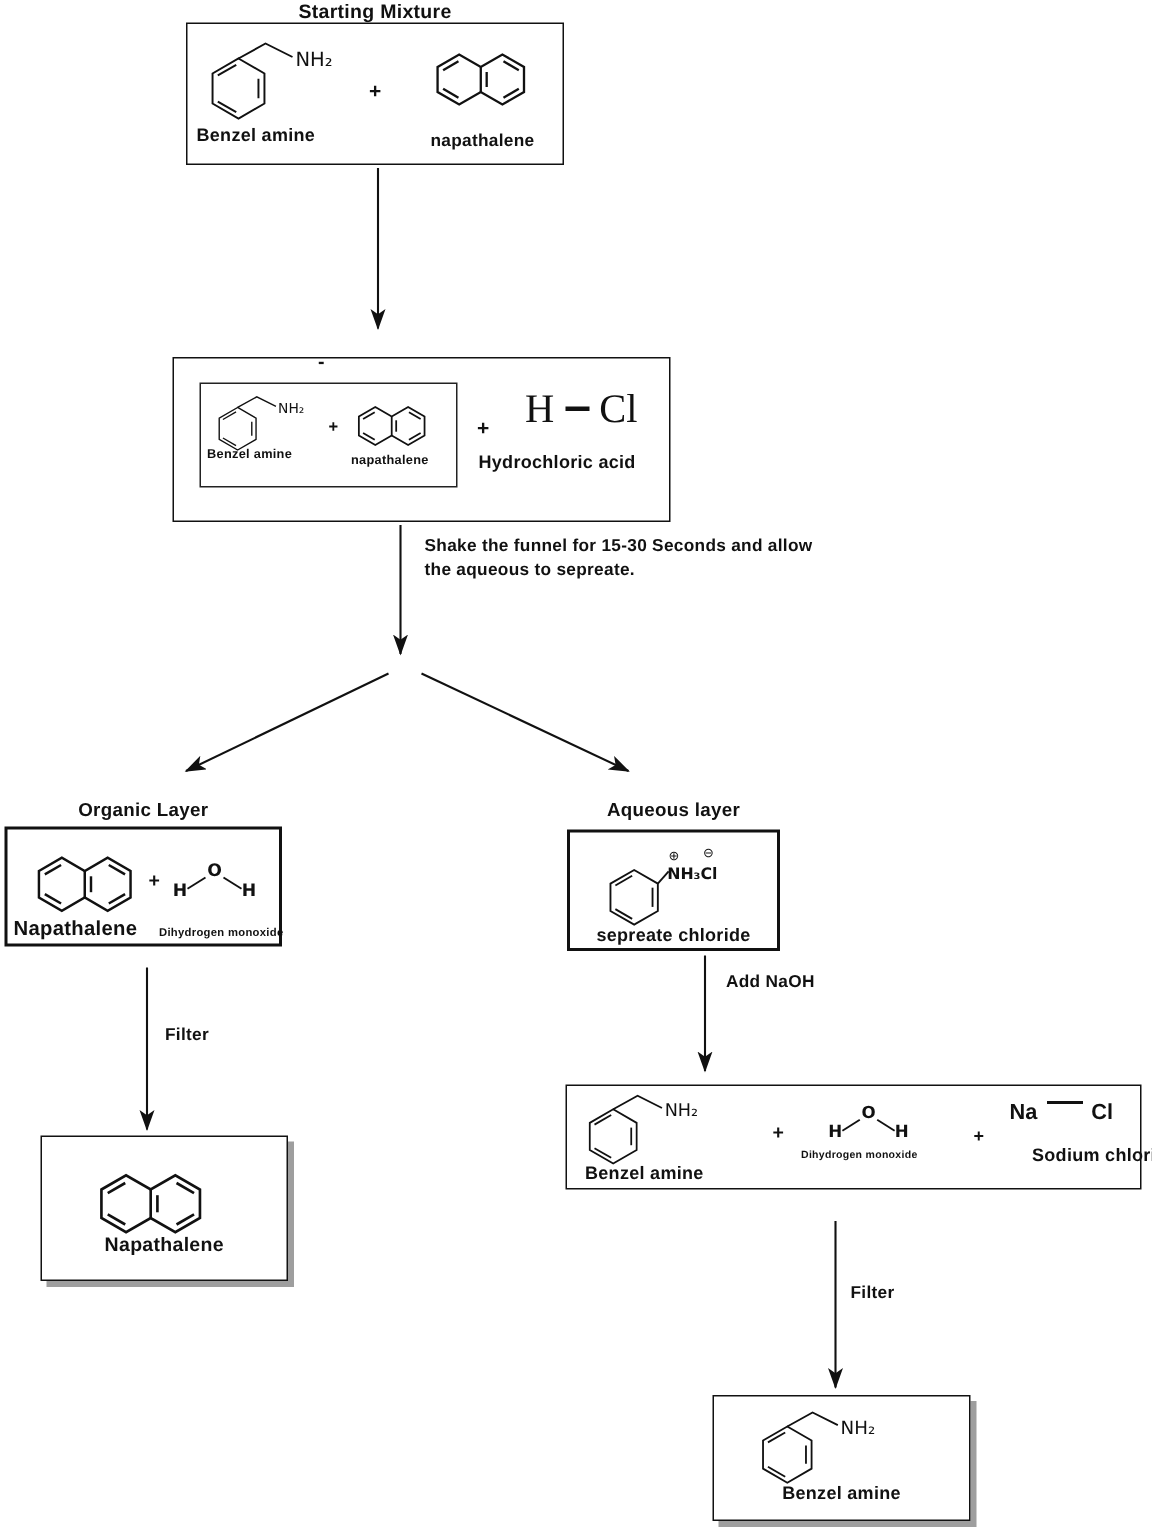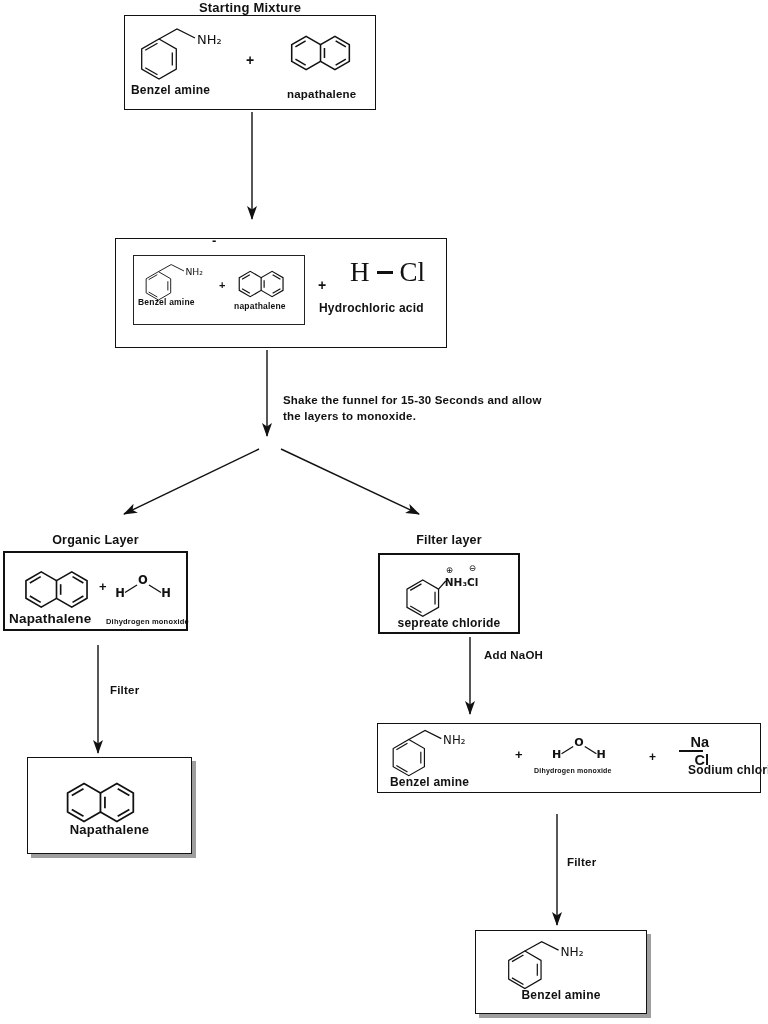--- a/index.html
+++ b/index.html
@@ -13,21 +13,21 @@
   .tiny{font-weight:700;}
   .plus{position:absolute;font-weight:600;color:#111;}
   svg.mol{position:absolute;overflow:visible;}
   svg.mol polygon,svg.mol path,svg.mol line,svg.mol polyline{fill:none;stroke:#111;stroke-width:1.3;}
   svg.mol text{fill:#111;stroke:none;font-family:"DejaVu Sans",sans-serif;}
   #arrows{position:absolute;left:0;top:0;pointer-events:none;}
   #arrows line{stroke:#111;stroke-width:1.4;}
   .bondline{display:inline-block;background:#111;vertical-align:middle;}
   .hcl{position:absolute;display:flex;align-items:center;font-family:"Liberation Serif",serif;font-size:27px;color:#111;}
   .hcl .bondline{width:16px;height:2.2px;margin:0 7px;}
-  .nacl{position:absolute;display:flex;align-items:flex-end;font-size:14.5px;font-weight:600;color:#111;flex-direction:column;}
+  .nacl{position:absolute;display:flex;align-items:flex-start;font-size:14.5px;font-weight:600;color:#111;}
   .nacl .bondline{width:24px;height:1.6px;margin:0 6px;}
 </style>
 </head>
 <body>
 
 <div id="canvas">
 
   <svg id="arrows" width="768" height="1024">
     <defs>
       <marker id="ah" markerWidth="16" markerHeight="12" refX="13" refY="5" orient="auto" markerUnits="userSpaceOnUse">
@@ -92,23 +92,23 @@
   <div class="lbl" style="left:138px;top:297px;font-size:8.5px;font-weight:700;">Benzel amine</div>
   <div class="lbl" style="left:234px;top:301px;font-size:8.5px;">napathalene</div>
   <div class="plus" style="left:318px;top:277px;font-size:14px;">+</div>
   <div class="hcl" style="left:350px;top:257px;">
     <span>H</span>
     <span class="bondline"></span>
     <span>Cl</span>
   </div>
   <div class="lbl" style="left:319px;top:301px;font-size:12px;">Hydrochloric acid</div>
 
-  <div class="lbl" style="left:283px;top:357px;font-size:11.5px;line-height:1.35;margin-top:36px;">
+  <div class="lbl" style="left:283px;top:357px;font-size:11.5px;line-height:1.35;">
     <div>Shake the funnel for 15-30 Seconds and allow</div>
-    <div>the layers to monoxide.</div>
+    <div>the aqueous to sepreate.</div>
   </div>
 
   <div class="lbl center" style="left:3px;top:533px;width:185px;font-size:12.5px;">Organic Layer</div>
   <div class="box thick" style="left:3px;top:551px;width:185px;height:80px;"></div>
   <svg class="mol" viewBox="0 0 63 42" style="left:17px;top:563px;width:80px;height:53px;">
     <path d="M6.9,14 L19,7 L31.1,14 L43.2,7 L55.3,14 L55.3,28 L43.2,35 L31.1,28 L19,35 L6.9,28 Z"></path>
     <line x1="31.1" y1="14" x2="31.1" y2="28"></line>
     <line x1="10" y1="15.8" x2="18.6" y2="10.8"></line>
     <line x1="10" y1="26.2" x2="18.6" y2="31.2"></line>
     <line x1="43.8" y1="10.8" x2="52.4" y2="15.8"></line>
@@ -119,21 +119,21 @@
   <svg class="mol" viewBox="0 0 62 30" style="left:112px;top:571px;width:62px;height:30px;">
     <text x="31" y="13" font-size="11.5" text-anchor="middle" font-weight="600">O</text>
     <text x="8" y="26" font-size="11.5" text-anchor="middle" font-weight="600">H</text>
     <text x="54" y="26" font-size="11.5" text-anchor="middle" font-weight="600">H</text>
     <line x1="13" y1="21.5" x2="25" y2="14"></line>
     <line x1="37" y1="14" x2="49" y2="21.5"></line>
   </svg>
   <div class="lbl" style="left:9px;top:611px;font-size:13.5px;">Napathalene</div>
   <div class="lbl tiny" style="left:106px;top:617px;font-size:7.5px;">Dihydrogen monoxide</div>
 
-  <div class="lbl center" style="left:378px;top:533px;width:142px;font-size:12.5px;">Filter layer</div>
+  <div class="lbl center" style="left:378px;top:533px;width:142px;font-size:12.5px;">Aqueous layer</div>
   <div class="box thick" style="left:378px;top:553px;width:142px;height:81px;"></div>
   <svg class="mol" viewBox="0 0 108 70" style="left:388px;top:558px;width:104px;height:67px;">
     <polygon points="36,23 52.5,32.5 52.5,51.5 36,61 19.5,51.5 19.5,32.5"></polygon>
     <line x1="48.8" y1="35.3" x2="48.8" y2="48.7"></line>
     <line x1="34.6" y1="57" x2="22.9" y2="50.2"></line>
     <line x1="22.9" y1="33.8" x2="34.6" y2="27"></line>
     <line x1="52.5" y1="32.5" x2="60" y2="24"></line>
     <text x="59" y="29" font-size="11" font-weight="600">NH₃Cl</text>
     <text x="60" y="16" font-size="9">⊕</text>
     <text x="84" y="14" font-size="9">⊖</text>

